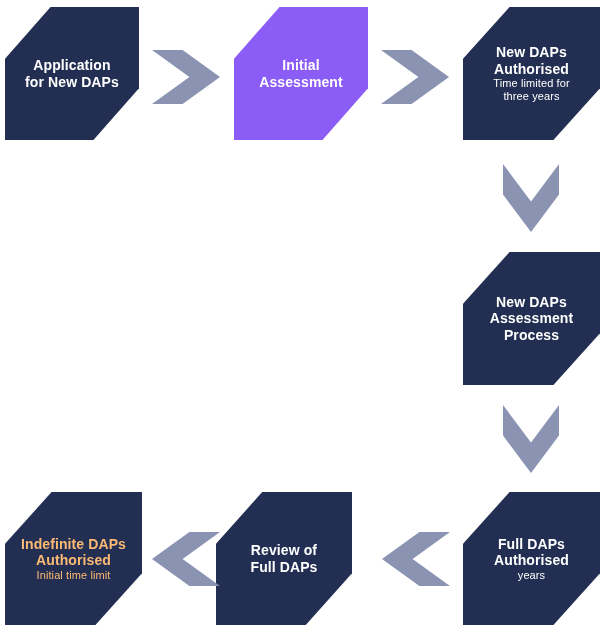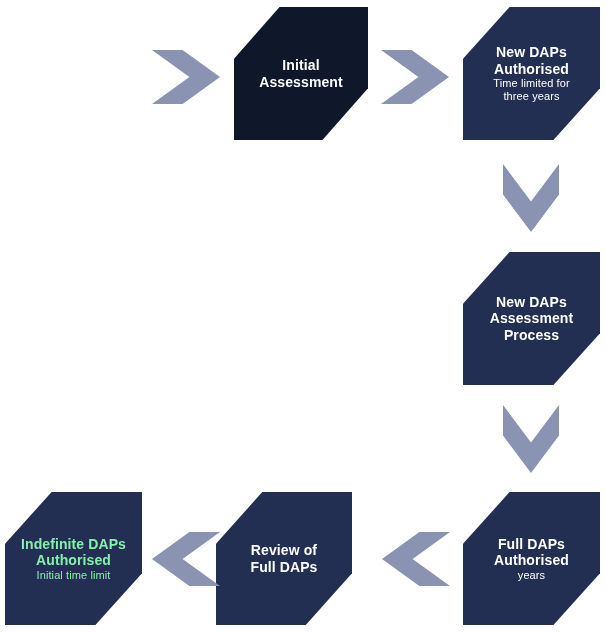--- a/index.html
+++ b/index.html
@@ -61,21 +61,27 @@
   }
   .arrow.down {
     -webkit-clip-path: polygon(0% 0%, 0% 45%, 50% 100%, 100% 45%, 100% 0%, 50% 55%);
     clip-path: polygon(0% 0%, 0% 45%, 50% 100%, 100% 45%, 100% 0%, 50% 55%);
   }
 </style>
 </head>
 <body>
 
 <div id="canvas" style="background: rgb(255, 255, 255);">
-    <div class="node" style="left: 234px; top: 7px; width: 134px; height: 133px; background: #0f172a; color: rgb(255, 255, 255);">
+    <div class="node" style="left: 5px; top: 7px; width: 134px; height: 133px; background: rgb(35, 47, 82); color: rgb(255, 255, 255);">
+      <div class="label">
+        <div class="l-bold">Application</div>
+        <div class="l-bold">for New DAPs</div>
+      </div>
+    </div>
+    <div class="node" style="left: 234px; top: 7px; width: 134px; height: 133px; background: #8b5cf6; color: rgb(255, 255, 255);">
       <div class="label">
         <div class="l-bold">Initial</div>
         <div class="l-bold">Assessment</div>
       </div>
     </div>
     <div class="node" style="left: 463px; top: 7px; width: 137px; height: 133px; background: rgb(35, 47, 82); color: rgb(255, 255, 255);">
       <div class="label">
         <div class="l-bold">New DAPs</div>
         <div class="l-bold">Authorised</div>
         <div class="l-reg">Time limited for</div>
@@ -95,21 +101,21 @@
         <div class="l-bold">Authorised</div>
         <div class="l-reg">years</div>
       </div>
     </div>
     <div class="node" style="left: 216px; top: 492px; width: 136px; height: 133px; background: rgb(35, 47, 82); color: rgb(255, 255, 255);">
       <div class="label">
         <div class="l-bold">Review of</div>
         <div class="l-bold">Full DAPs</div>
       </div>
     </div>
-    <div class="node" style="left: 5px; top: 492px; width: 137px; height: 133px; background: rgb(35, 47, 82); color: #86efac;">
+    <div class="node" style="left: 5px; top: 492px; width: 137px; height: 133px; background: rgb(35, 47, 82); color: #fdba74;">
       <div class="label">
         <div class="l-bold">Indefinite DAPs</div>
         <div class="l-bold">Authorised</div>
         <div class="l-reg">Initial time limit</div>
       </div>
     </div>
     <div class="arrow right" style="left: 152px; top: 50px; width: 68px; height: 54px; background: rgb(139, 147, 179);"></div>
     <div class="arrow right" style="left: 381px; top: 50px; width: 68px; height: 54px; background: rgb(139, 147, 179);"></div>
     <div class="arrow down" style="left: 503px; top: 164px; width: 56px; height: 68px; background: rgb(139, 147, 179);"></div>
     <div class="arrow down" style="left: 503px; top: 405px; width: 56px; height: 68px; background: rgb(139, 147, 179);"></div>

